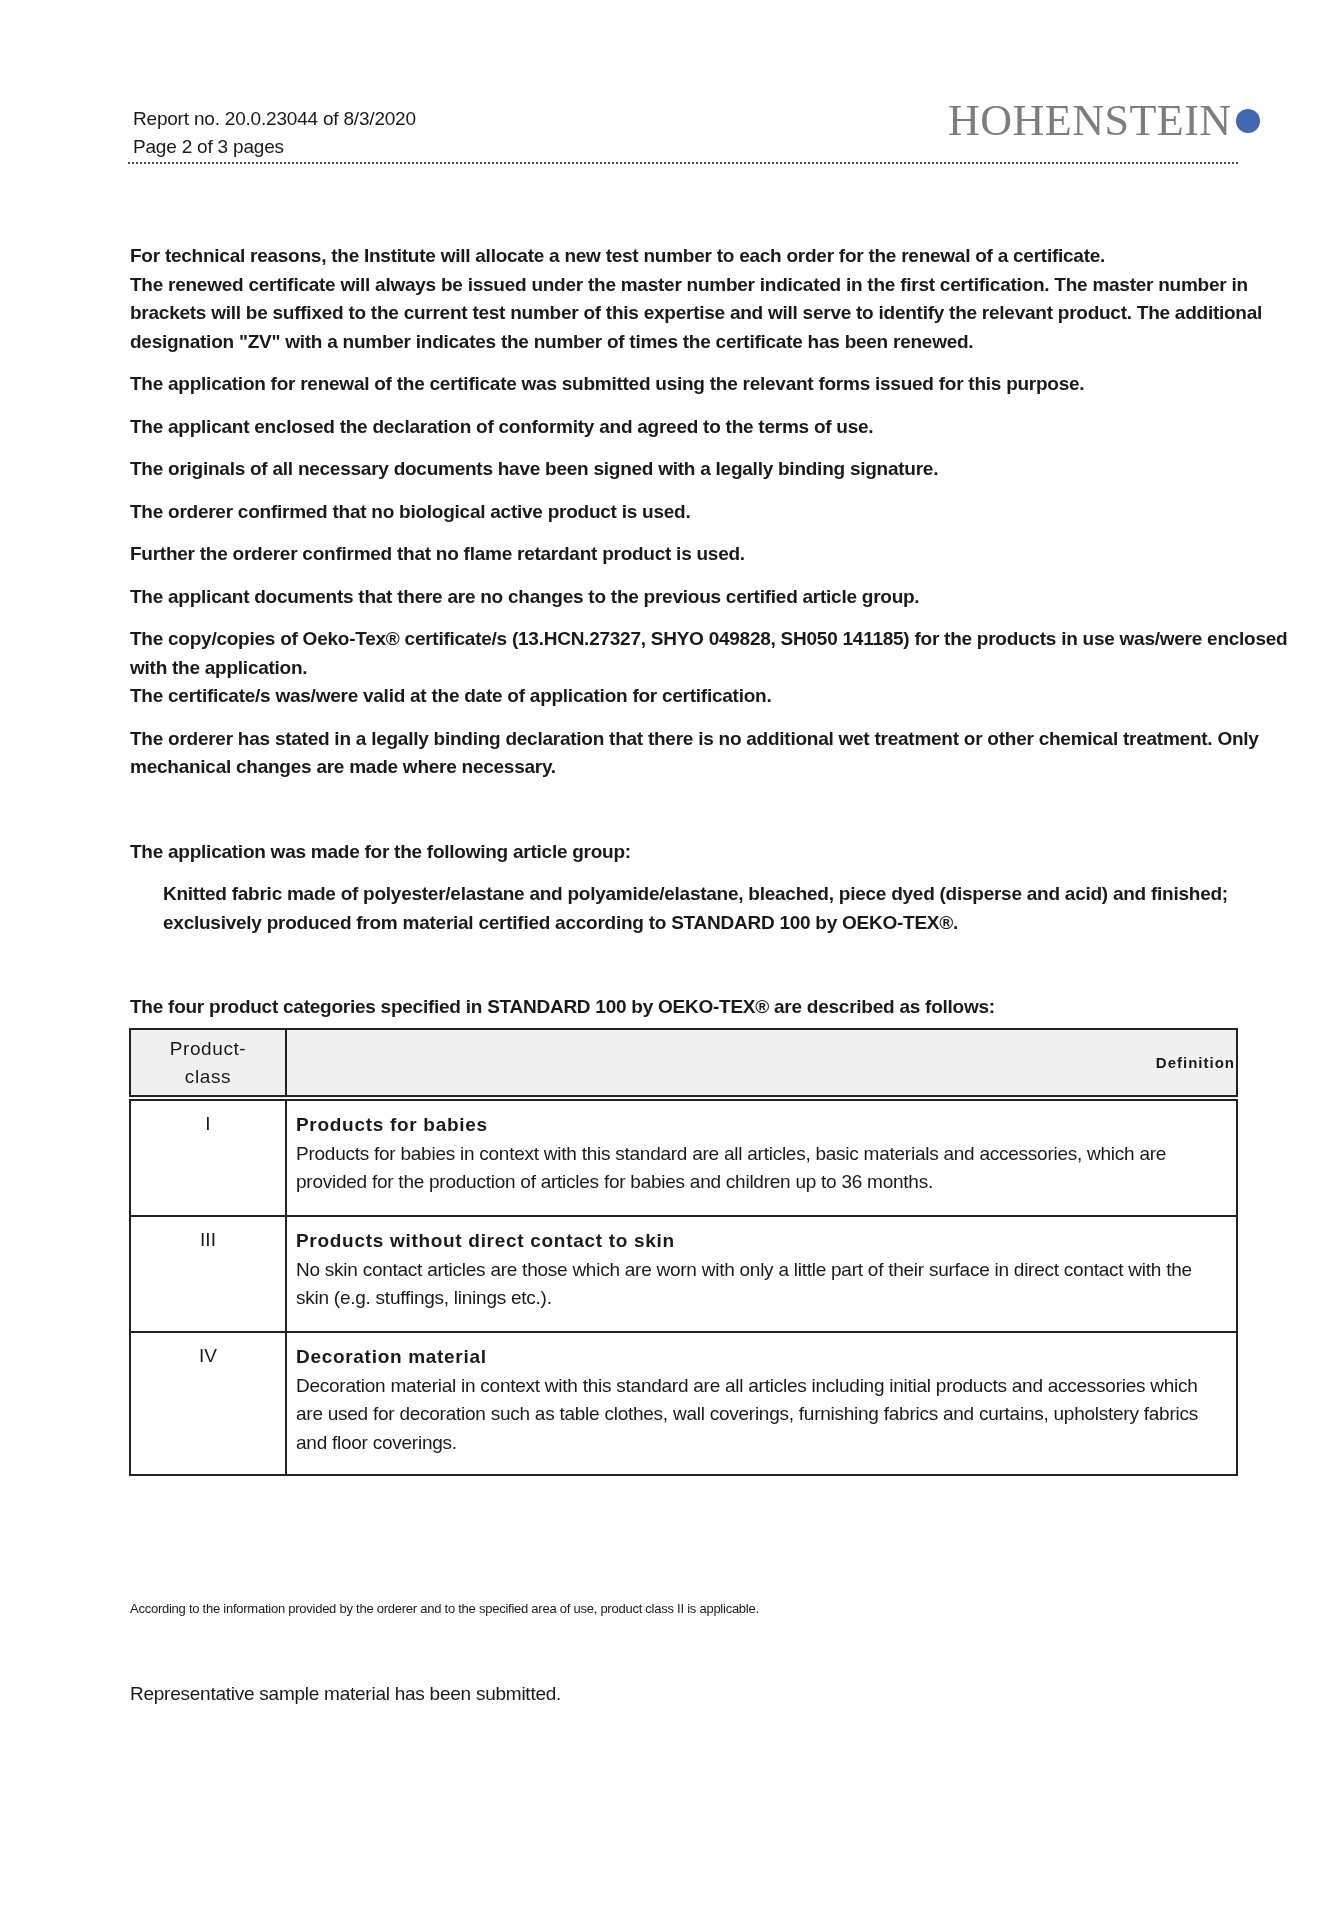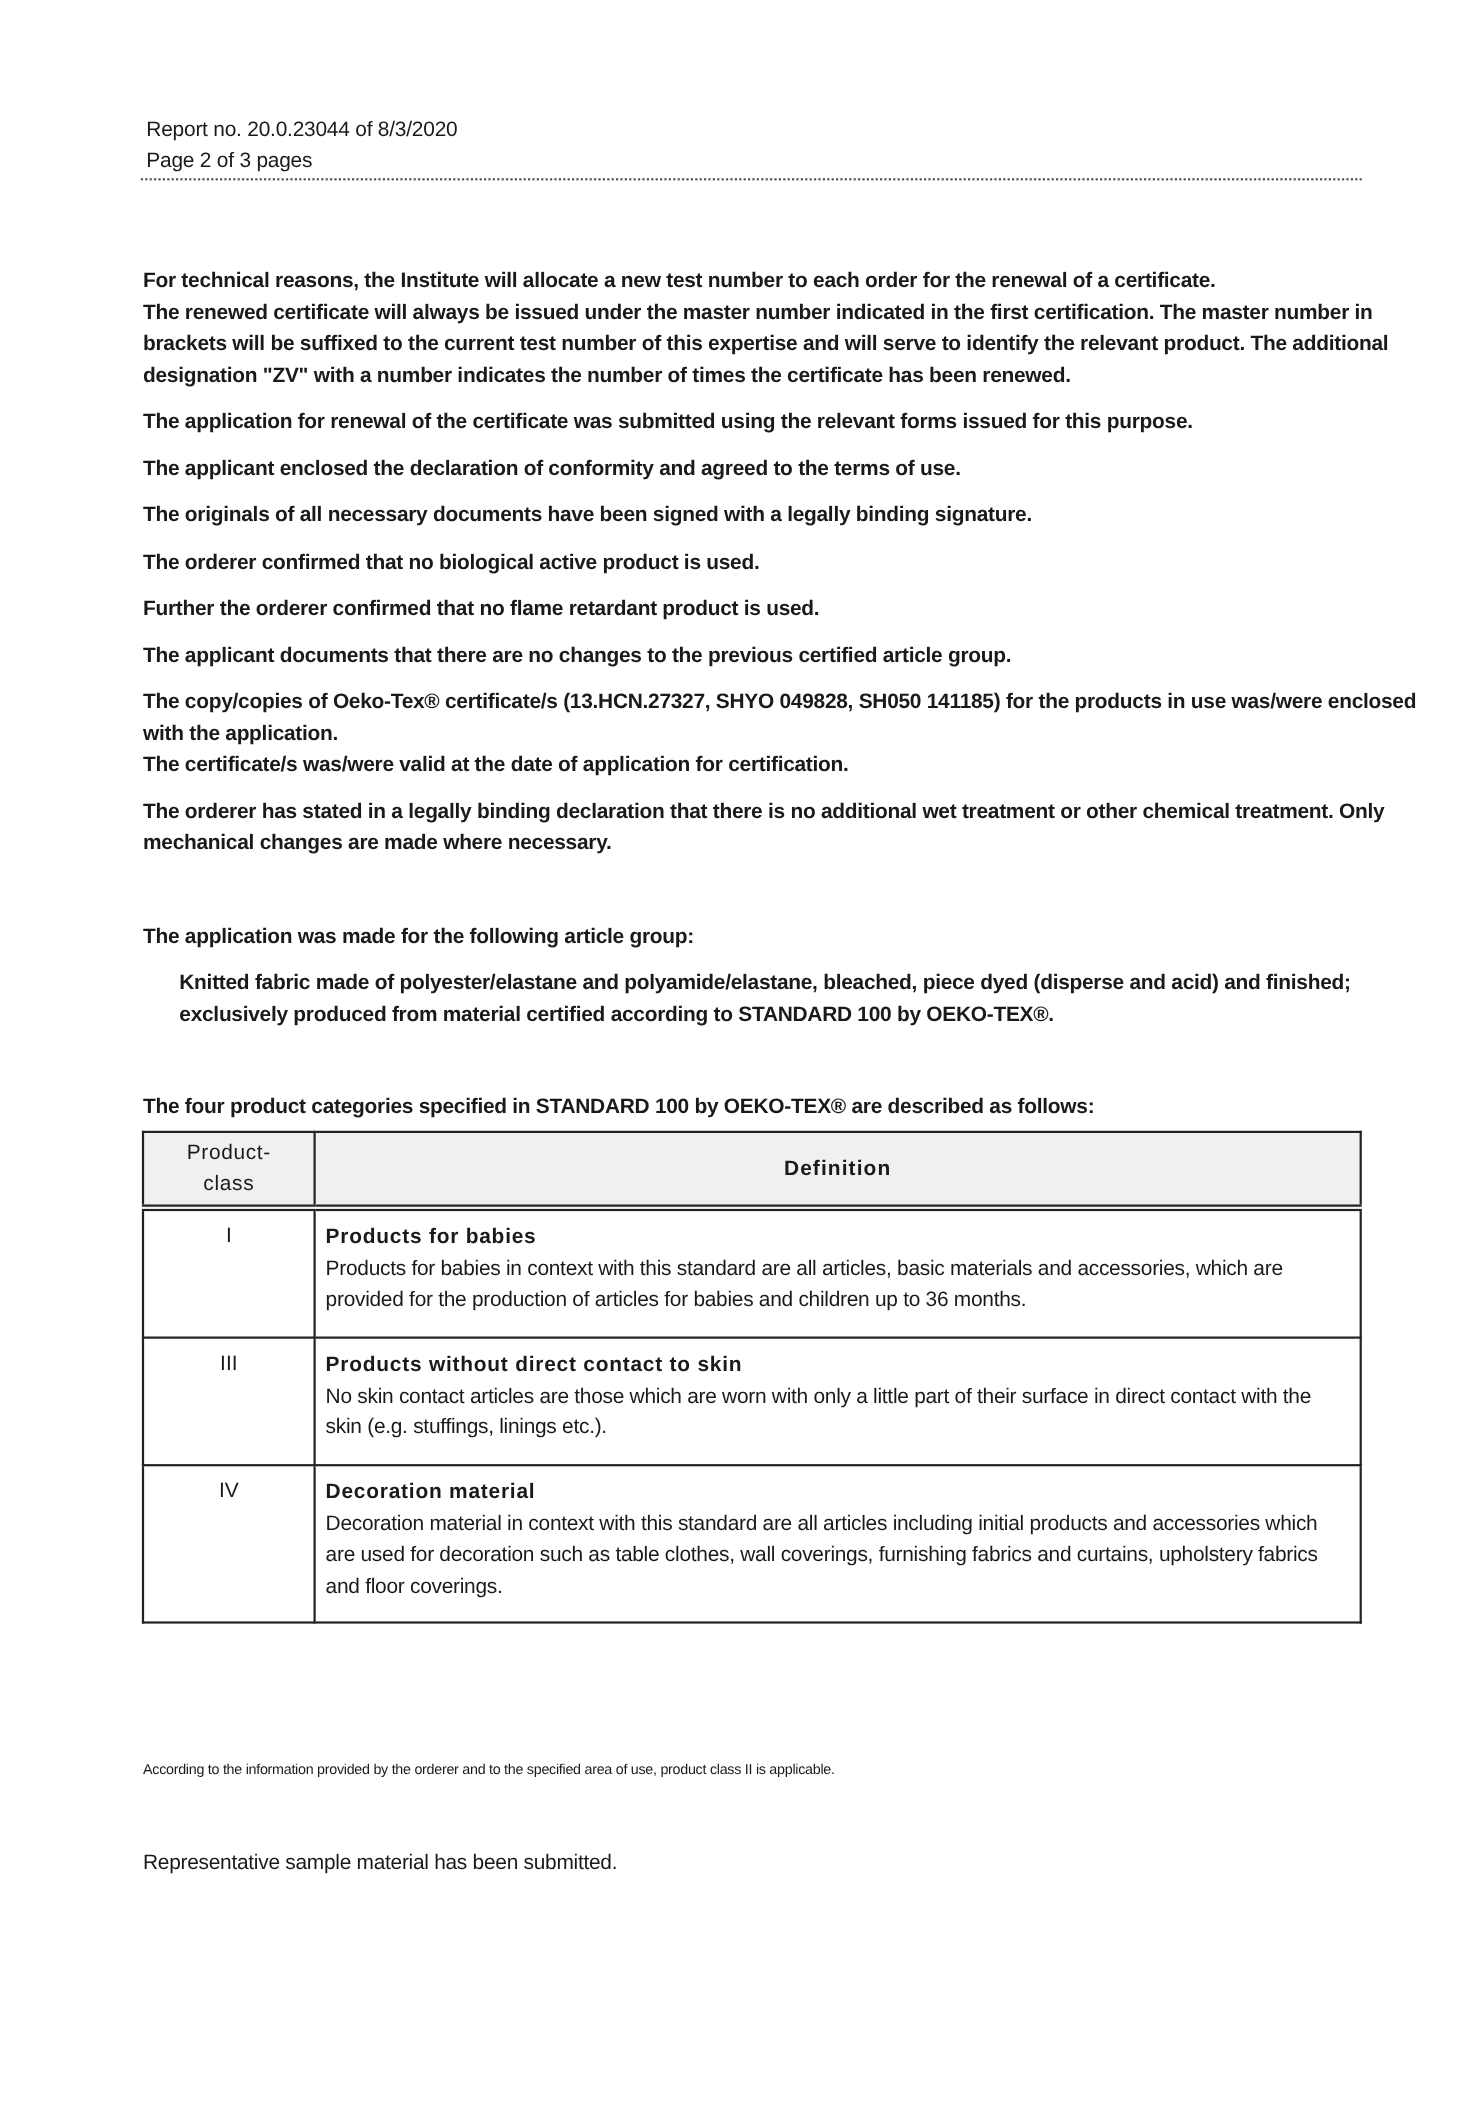--- a/index.html
+++ b/index.html
@@ -23,40 +23,43 @@
   .gap-lg { margin-top: 56px !important; }
   .indent { padding-left: 33px; }
   .gap-xl { margin-top: 56px !important; }
 
   
   .tbl { position: absolute; left: 129px; top: 1028px; width: 1109px; border-collapse: collapse; font-size: 19px; }
   .tbl th, .tbl td { border: 2px solid #222; vertical-align: top; }
   .tbl th { background: #f0f0f0; font-weight: normal; text-align: center; vertical-align: middle;
             height: 63px; line-height: 28px; letter-spacing: 0.6px; }
   .tbl thead tr th { border-bottom: 6px double #222; }
-  .tbl th.def { font-weight: bold; font-size: 19px; letter-spacing: 1px; }
+  .tbl th.def { font-weight: bold; font-size: 15px; letter-spacing: 1px; text-align: right; }
   .tbl td.cls { width: 152px; text-align: center; padding-top: 12px; }
   .tbl td.txt { padding: 10px 16px 0 9px; line-height: 28.5px; letter-spacing: -0.25px; }
   .tbl tr.r td { height: 101px; }
   .tbl tr.r4 td { height: 128px; }
   .row-title { font-weight: bold; letter-spacing: 0.7px; }
 
   .after { position: absolute; left: 130px; top: 1595px; font-size: 13px; line-height: 28px; letter-spacing: -0.25px; }
   .last { position: absolute; left: 130px; top: 1680px; font-size: 19px; line-height: 28px; letter-spacing: -0.25px; }
 </style>
 </head>
 <body>
 
 <div class="page">
 
   <div class="hdr-meta">
     <div>Report no. 20.0.23044 of 8/3/2020</div>
     <div>Page 2 of 3 pages</div>
   </div>
 
+  <div class="logo">
+    <span>HOHENSTEIN</span><span class="logo-dot" style="background: rgb(65, 105, 176);"></span>
+  </div>
 
   <div class="hdr-rule"></div>
 
   <div class="body">
     <p>
       <span>For technical reasons, the Institute will allocate a new test number to each order for the renewal of a certificate.</span><br>
       <span>The renewed certificate will always be issued under the master number indicated in the first certification. The master number in brackets will be suffixed to the current test number of this expertise and will serve to identify the relevant product. The additional designation "ZV" with a number indicates the number of times the certificate has been renewed.</span>
     </p>
     <p>The application for renewal of the certificate was submitted using the relevant forms issued for this purpose.</p>
     <p>The applicant enclosed the declaration of conformity and agreed to the terms of use.</p>

